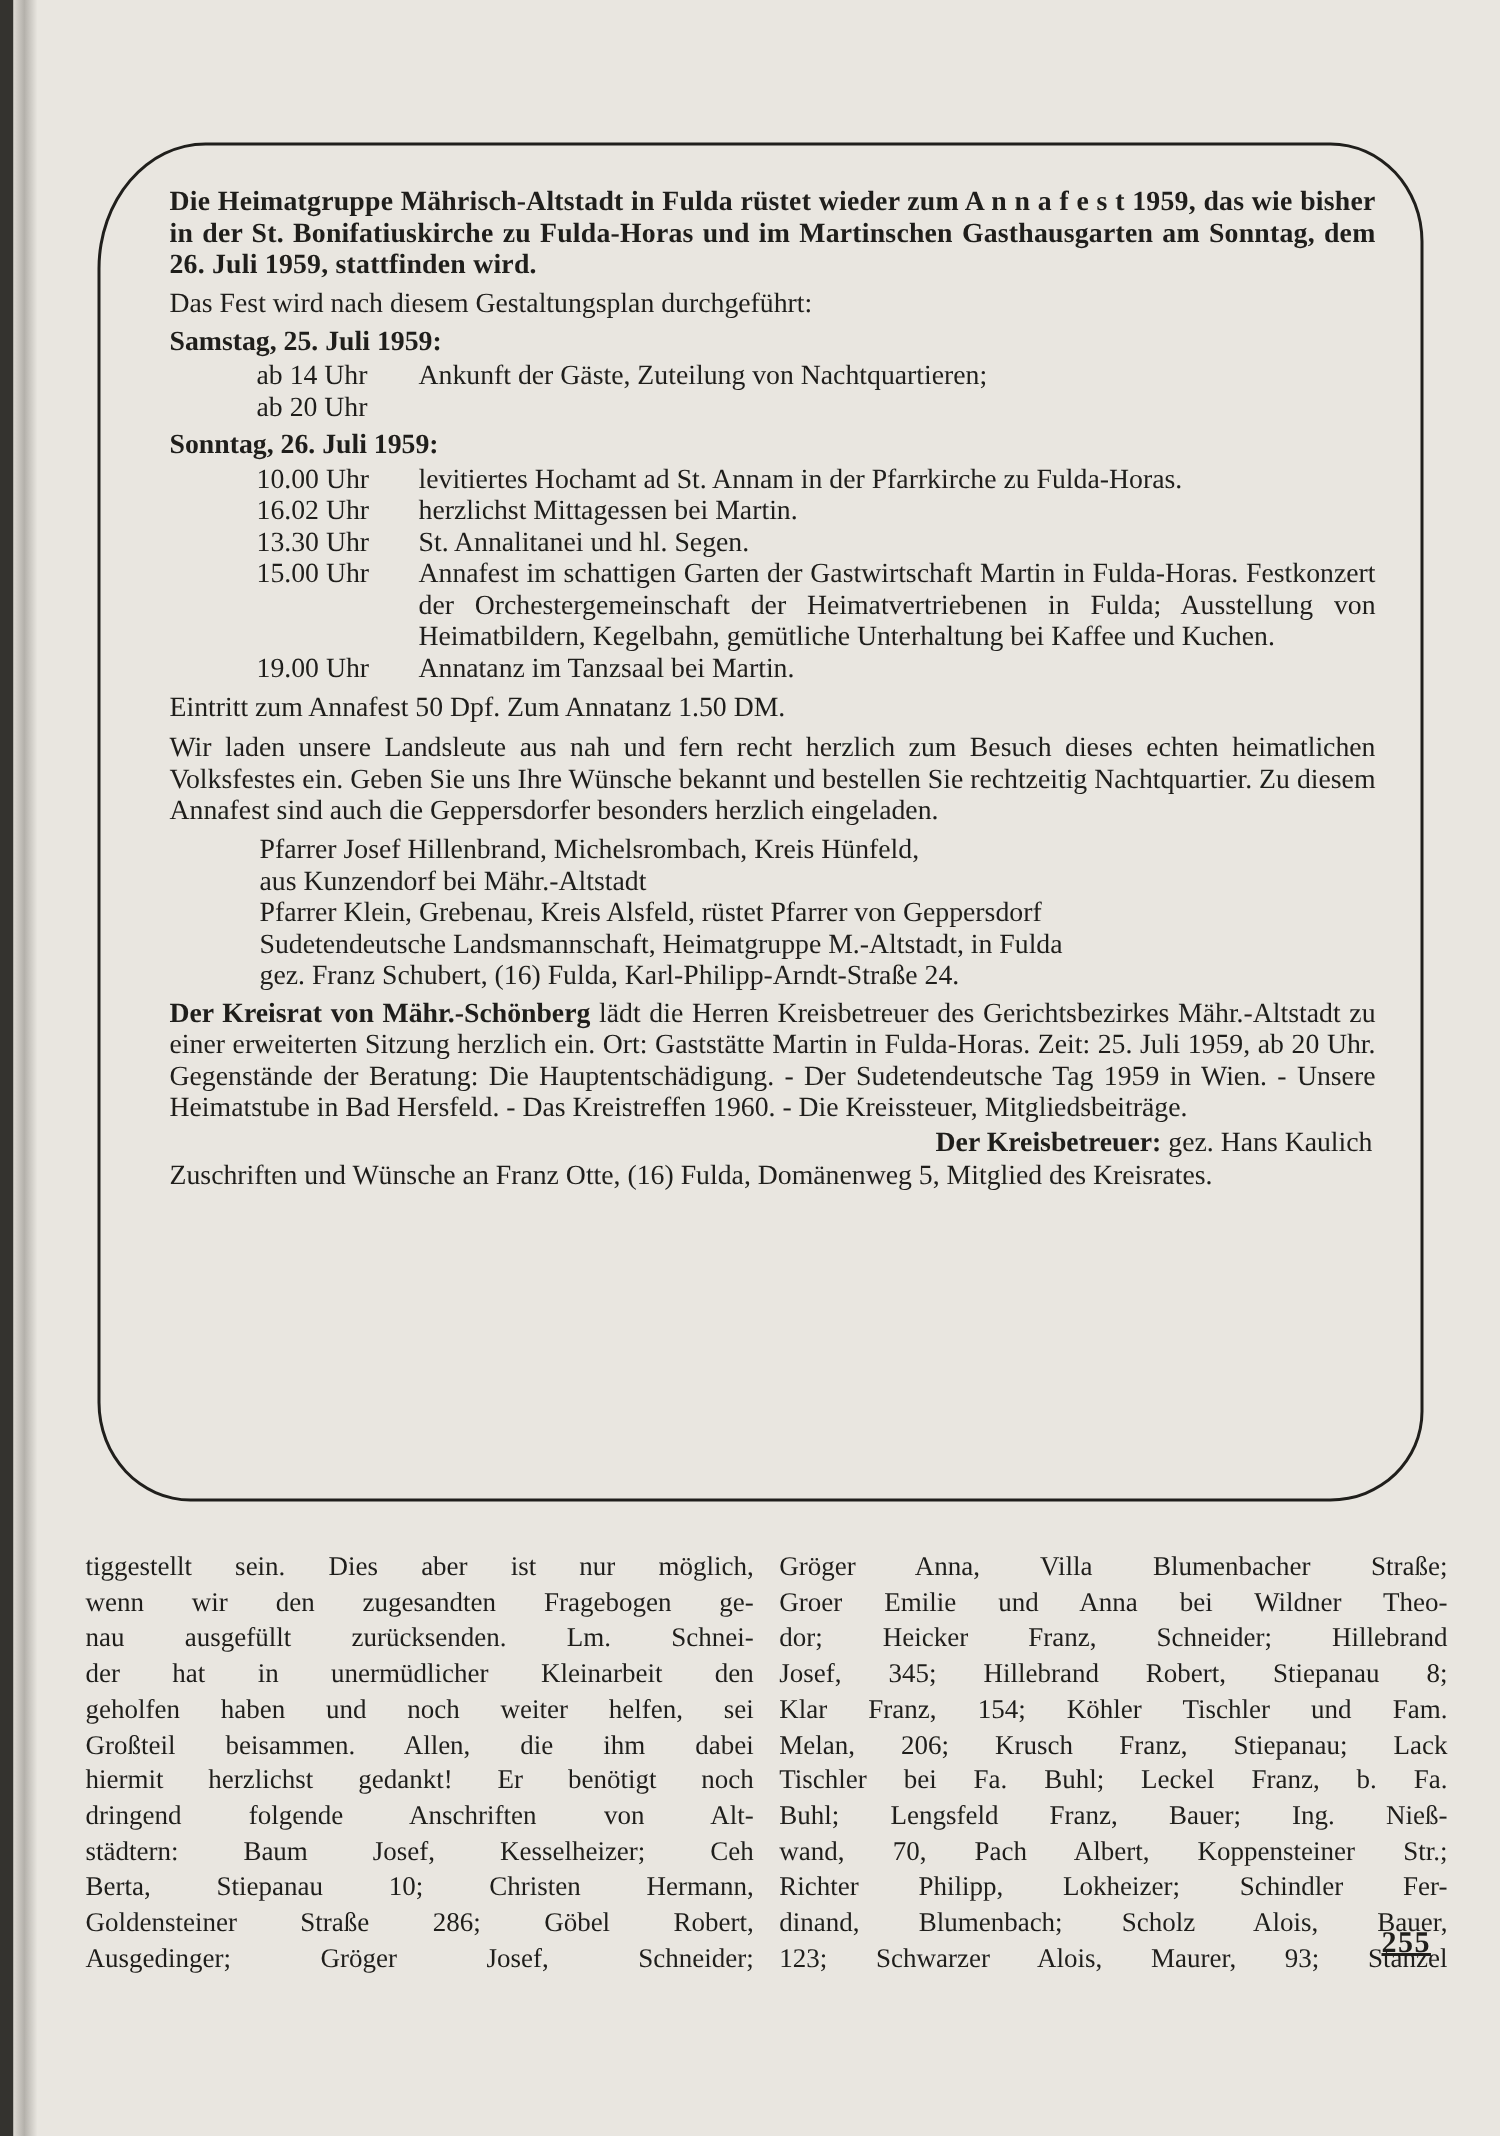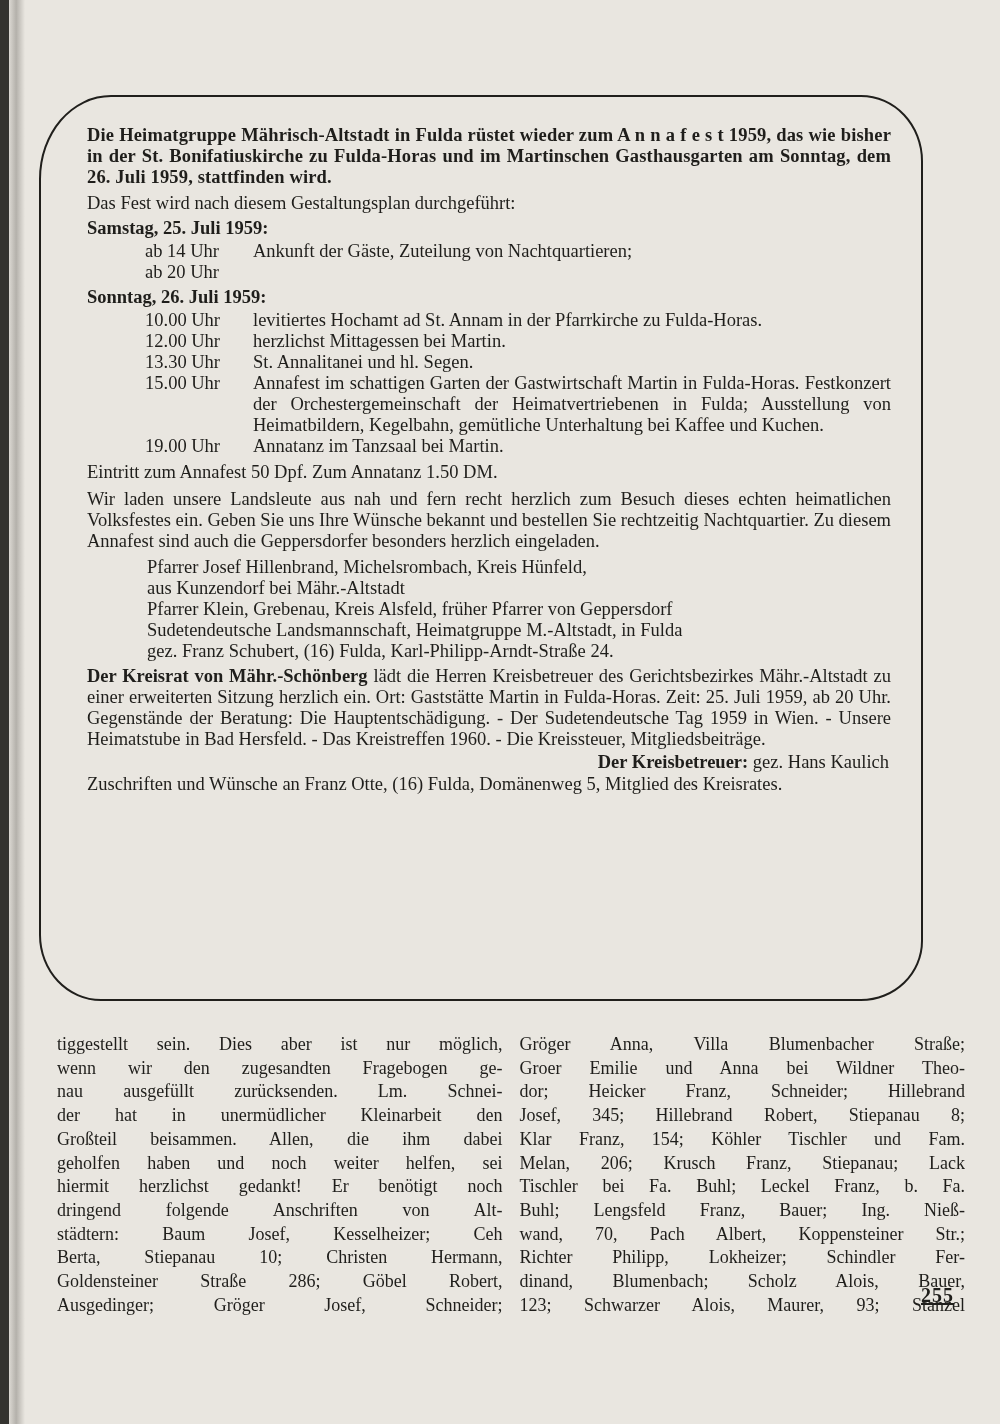--- a/index.html
+++ b/index.html
@@ -15,21 +15,21 @@
   .binding-strip {
     position:absolute; left:0; top:0; width:9px; height:100%;
     background:#34332f;
   }
   .binding-gradient {
     position:absolute; left:9px; top:0; width:16px; height:100%;
     background:linear-gradient(to right,#dcd9d3,#b4b1ab 45%,#e9e6e0);
   }
   
   .notice-box {
-    position:absolute; left:39px; top:95px;
+    position:absolute; left:65px; top:95px;
     width:884px; height:906px;
     box-sizing:border-box;
     border:2.5px solid #201f1c;
     border-radius:72px 62px 62px 62px / 84px 66px 60px 66px;
     padding:28px 30px 0 46px;
     font-size:18.5px;
     line-height:21px;
   }
   .nb-p { margin:0 0 4px 0; }
   .just { text-align:justify; }
@@ -84,21 +84,21 @@
 
   <p class="nb-p bold heading">Sonntag, 26. Juli 1959:</p>
   <div class="schedule">
 
       <div class="schedule-row">
         <span class="time">10.00 Uhr</span>
         <span class="desc">levitiertes Hochamt ad St. Annam in der Pfarrkirche zu Fulda-Horas.</span>
       </div>
 
       <div class="schedule-row">
-        <span class="time">12.00 Uhr</span>
+        <span class="time">16.02 Uhr</span>
         <span class="desc">herzlichst Mittagessen bei Martin.</span>
       </div>
 
       <div class="schedule-row">
         <span class="time">13.30 Uhr</span>
         <span class="desc">St. Annalitanei und hl. Segen.</span>
       </div>
 
       <div class="schedule-row">
         <span class="time">15.00 Uhr</span>
@@ -114,21 +114,21 @@
   <p class="nb-p admission">Eintritt zum Annafest 50 Dpf.  Zum Annatanz 1.50 DM.</p>
 
   <p class="nb-p just invitation">Wir laden unsere Landsleute aus nah und fern recht herzlich zum Besuch dieses echten heimatlichen Volksfestes ein. Geben Sie uns Ihre Wünsche bekannt und bestellen Sie rechtzeitig Nachtquartier. Zu diesem Annafest sind auch die Geppersdorfer besonders herzlich eingeladen.</p>
 
   <div class="contacts">
 
       <div class="contact-line">Pfarrer Josef Hillenbrand, Michelsrombach, Kreis Hünfeld,</div>
 
       <div class="contact-line">aus Kunzendorf bei Mähr.-Altstadt</div>
 
-      <div class="contact-line">Pfarrer Klein, Grebenau, Kreis Alsfeld, früher Pfarrer von Geppersdorf</div>
+      <div class="contact-line">Pfarrer Klein, Grebenau, Kreis Alsfeld, rüstet Pfarrer von Geppersdorf</div>
 
       <div class="contact-line">Sudetendeutsche Landsmannschaft, Heimatgruppe M.-Altstadt, in Fulda</div>
 
       <div class="contact-line">gez. Franz Schubert, (16) Fulda, Karl-Philipp-Arndt-Straße 24.</div>
     </div>
 
   <p class="nb-p just kreisrat-p"><strong>Der Kreisrat von Mähr.-Schönberg</strong> <span>lädt die Herren Kreisbetreuer des Gerichtsbezirkes Mähr.-Altstadt zu einer erweiterten Sitzung herzlich ein.  Ort: Gaststätte Martin in Fulda-Horas. Zeit: 25. Juli 1959, ab 20 Uhr. Gegenstände der Beratung: Die Hauptentschädigung. - Der Sudetendeutsche Tag 1959 in Wien. - Unsere Heimatstube in Bad Hersfeld. - Das Kreistreffen 1960. - Die Kreissteuer, Mitgliedsbeiträge.</span></p>
 
   <p class="nb-p sig"><strong>Der Kreisbetreuer:</strong> <span>gez. Hans Kaulich</span></p>
 
@@ -139,23 +139,23 @@
   <div class="col">
 
       <div class="tline">tiggestellt sein. Dies aber ist nur möglich,</div>
 
       <div class="tline">wenn wir den zugesandten Fragebogen ge-</div>
 
       <div class="tline">nau ausgefüllt zurücksenden. Lm. Schnei-</div>
 
       <div class="tline">der hat in unermüdlicher Kleinarbeit den</div>
 
+      <div class="tline">geholfen haben und noch weiter helfen, sei</div>
+
       <div class="tline">Großteil beisammen. Allen, die ihm dabei</div>
-
-      <div class="tline">geholfen haben und noch weiter helfen, sei</div>
 
       <div class="tline">hiermit herzlichst gedankt! Er benötigt noch</div>
 
       <div class="tline">dringend folgende Anschriften von Alt-</div>
 
       <div class="tline">städtern: Baum Josef, Kesselheizer; Ceh</div>
 
       <div class="tline">Berta, Stiepanau 10; Christen Hermann,</div>
 
       <div class="tline">Goldensteiner Straße 286; Göbel Robert,</div>

